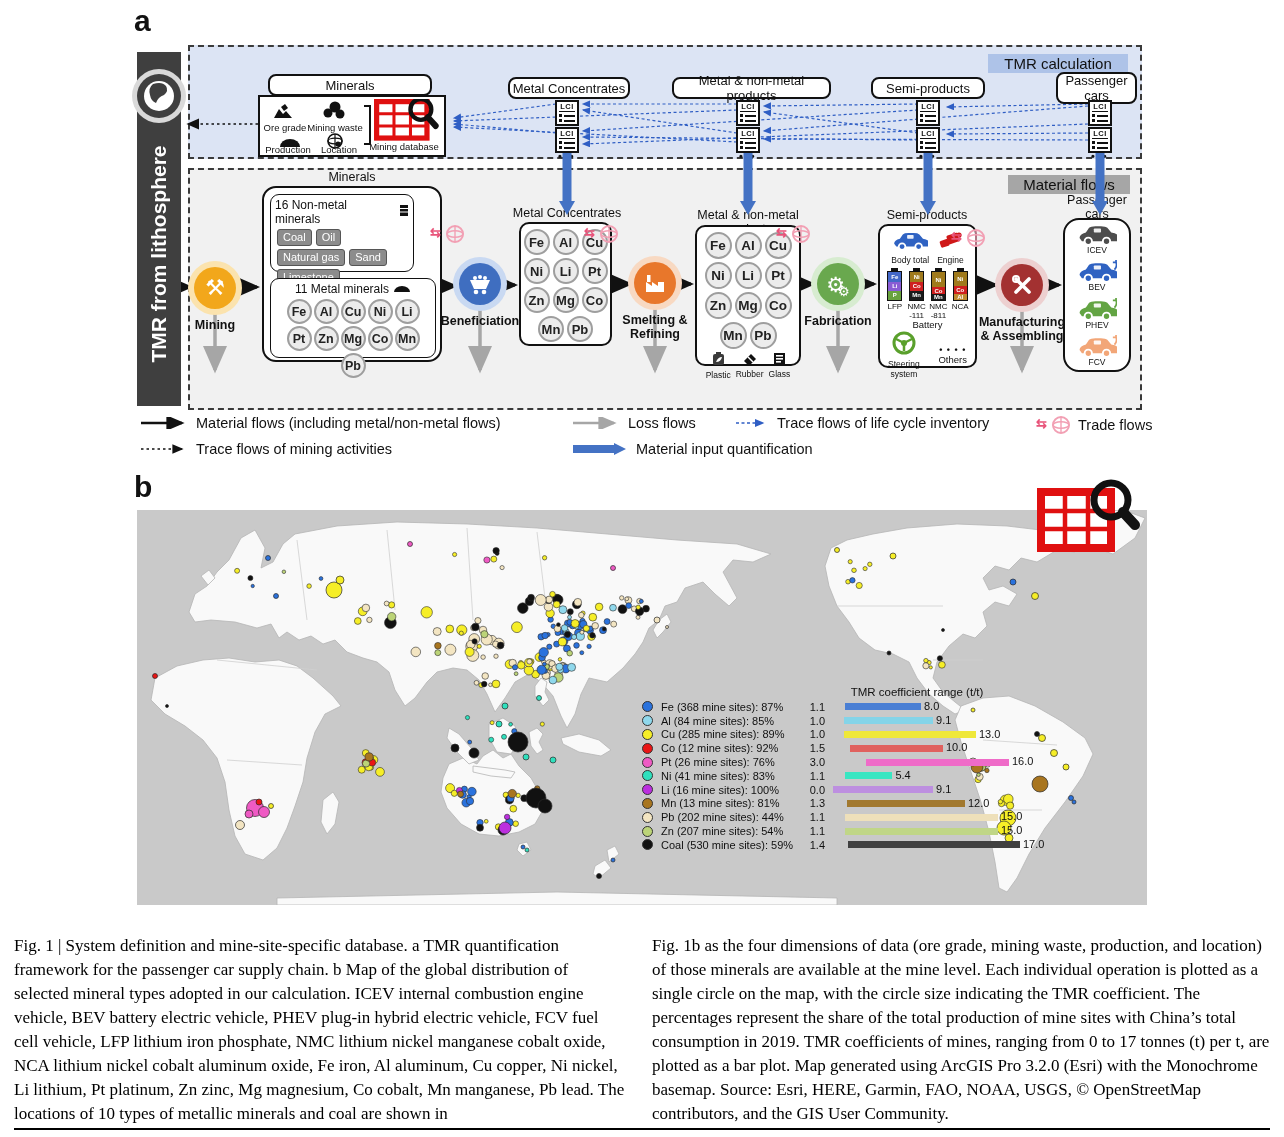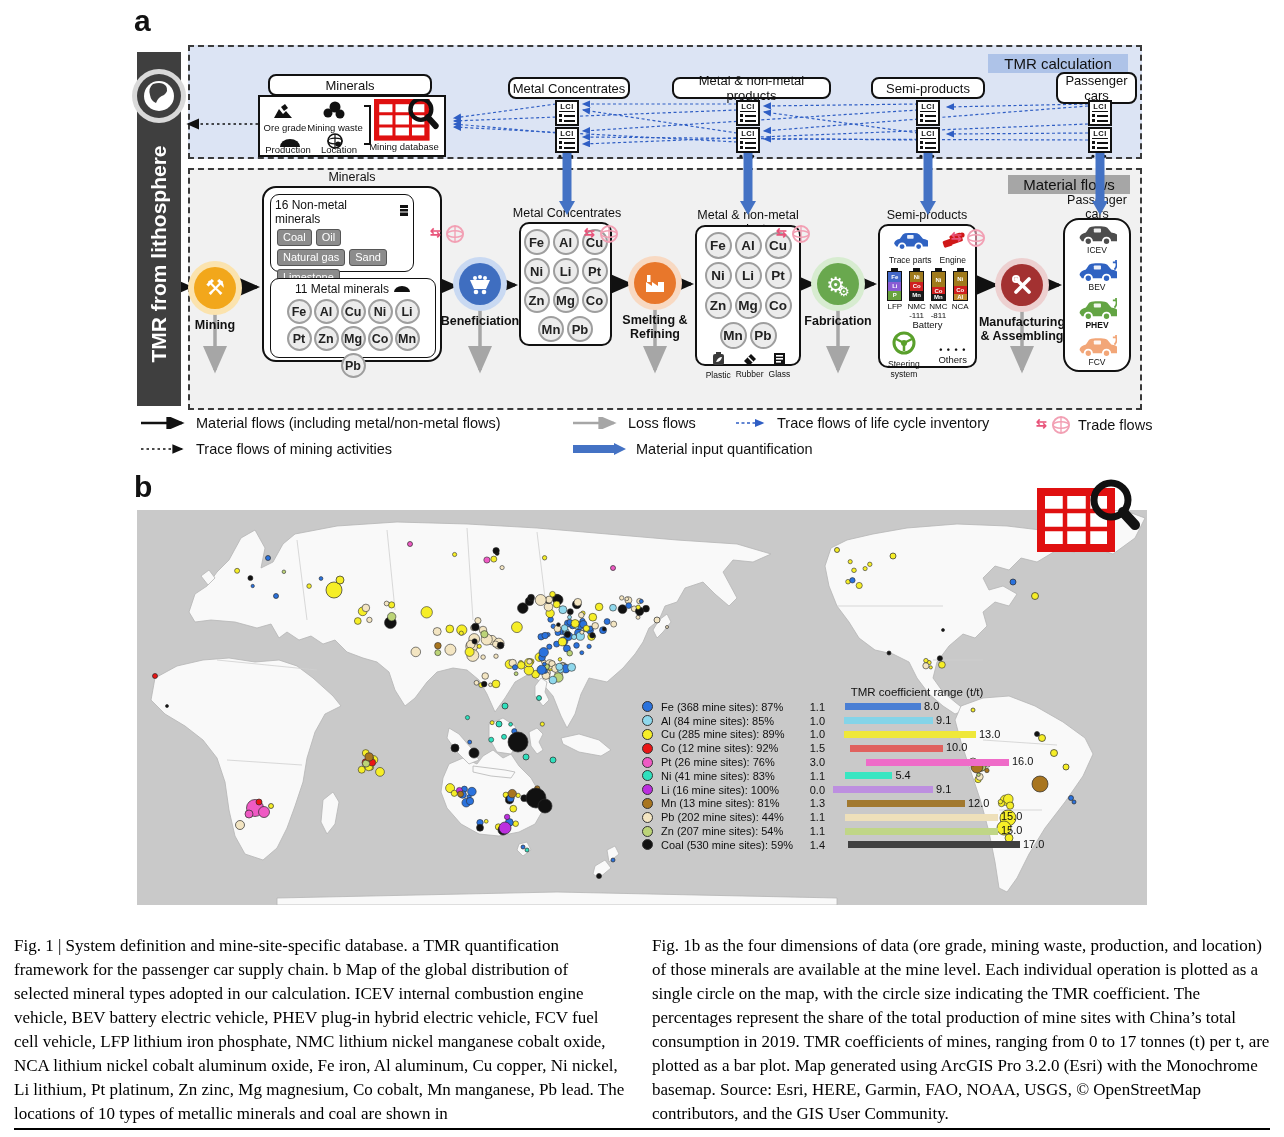--- a/index.html
+++ b/index.html
@@ -290,21 +290,21 @@
   <div class="bigbox" style="left:878px;top:224px;width:99px;height:144px;border-radius:10px;">
     <div style="display:flex;justify-content:center;align-items:flex-end;gap:8px;margin-top:4px;">
       <div style="text-align:center">
         <span id="bodyparts-icon"><svg width="36" height="21" viewBox="0 0 50 29">
    <path d="M3 19 q0 -5 8 -7 l4 -6 q2 -2 8 -2 h7 q6 0 8 2 l5 6 q9 1 9 7 v4 h-46 z" fill="#2f62c2"></path>
    <circle cx="14" cy="23" r="4.6" fill="#2f62c2" stroke="#fff" stroke-width="2.4"></circle>
    <circle cx="37" cy="23" r="4.6" fill="#2f62c2" stroke="#fff" stroke-width="2.4"></circle>
    <rect x="21" y="7" width="9" height="5" rx="1" fill="#fff" opacity=".9"></rect>
 
   </svg></span>
-        <div class="minitxt" style="font-size:8.5px">Trace parts</div>
+        <div class="minitxt" style="font-size:8.5px">Body total</div>
       </div>
       <div style="text-align:center">
         <span><svg width="24" height="20">
               <g fill="#cf1818">
                 <rect x="2" y="9" width="9" height="7" rx="1.5" transform="rotate(-18 6 12)"></rect>
                 <rect x="9" y="3" width="12" height="9" rx="1.5" transform="rotate(-18 15 7)"></rect>
                 <circle cx="21" cy="4" r="2.6"></circle>
               </g>
             </svg></span>
         <div class="minitxt" style="font-size:8.5px">Engine</div>
@@ -379,21 +379,21 @@
    <rect x="21" y="7" width="9" height="5" rx="1" fill="#fff" opacity=".9"></rect>
 
   </svg></span><div class="minitxt" style="font-size: 8.5px; line-height: 9px;">ICEV</div></div>
         <div style="text-align: center; line-height: 0;"><span><svg width="40" height="23" viewBox="0 0 50 29">
    <path d="M3 19 q0 -5 8 -7 l4 -6 q2 -2 8 -2 h7 q6 0 8 2 l5 6 q9 1 9 7 v4 h-46 z" fill="#2f62c2"></path>
    <circle cx="14" cy="23" r="4.6" fill="#2f62c2" stroke="#fff" stroke-width="2.4"></circle>
    <circle cx="37" cy="23" r="4.6" fill="#2f62c2" stroke="#fff" stroke-width="2.4"></circle>
    <rect x="21" y="7" width="9" height="5" rx="1" fill="#fff" opacity=".9"></rect>
    <path d="M47 12 q4 -4 2 -9 m0 0 h-4 m4 0 v-3" stroke="#2f62c2" stroke-width="2.2" fill="none"></path>
   </svg></span><div class="minitxt" style="font-size: 8.5px; line-height: 9px;">BEV</div></div>
-        <div style="text-align: center; line-height: 0; font-weight: bold;"><span><svg width="40" height="23" viewBox="0 0 50 29">
+        <div style="text-align: center; line-height: 0;"><span><svg width="40" height="23" viewBox="0 0 50 29">
    <path d="M3 19 q0 -5 8 -7 l4 -6 q2 -2 8 -2 h7 q6 0 8 2 l5 6 q9 1 9 7 v4 h-46 z" fill="#63a443"></path>
    <circle cx="14" cy="23" r="4.6" fill="#63a443" stroke="#fff" stroke-width="2.4"></circle>
    <circle cx="37" cy="23" r="4.6" fill="#63a443" stroke="#fff" stroke-width="2.4"></circle>
    <rect x="21" y="7" width="9" height="5" rx="1" fill="#fff" opacity=".9"></rect>
    <path d="M47 12 q4 -4 2 -9 m0 0 h-4 m4 0 v-3" stroke="#63a443" stroke-width="2.2" fill="none"></path>
   </svg></span><div class="minitxt" style="font-size: 8.5px; line-height: 9px;">PHEV</div></div>
         <div style="text-align: center; line-height: 0;"><span><svg width="40" height="23" viewBox="0 0 50 29">
    <path d="M3 19 q0 -5 8 -7 l4 -6 q2 -2 8 -2 h7 q6 0 8 2 l5 6 q9 1 9 7 v4 h-46 z" fill="#f2a678"></path>
    <circle cx="14" cy="23" r="4.6" fill="#f2a678" stroke="#fff" stroke-width="2.4"></circle>
    <circle cx="37" cy="23" r="4.6" fill="#f2a678" stroke="#fff" stroke-width="2.4"></circle>

